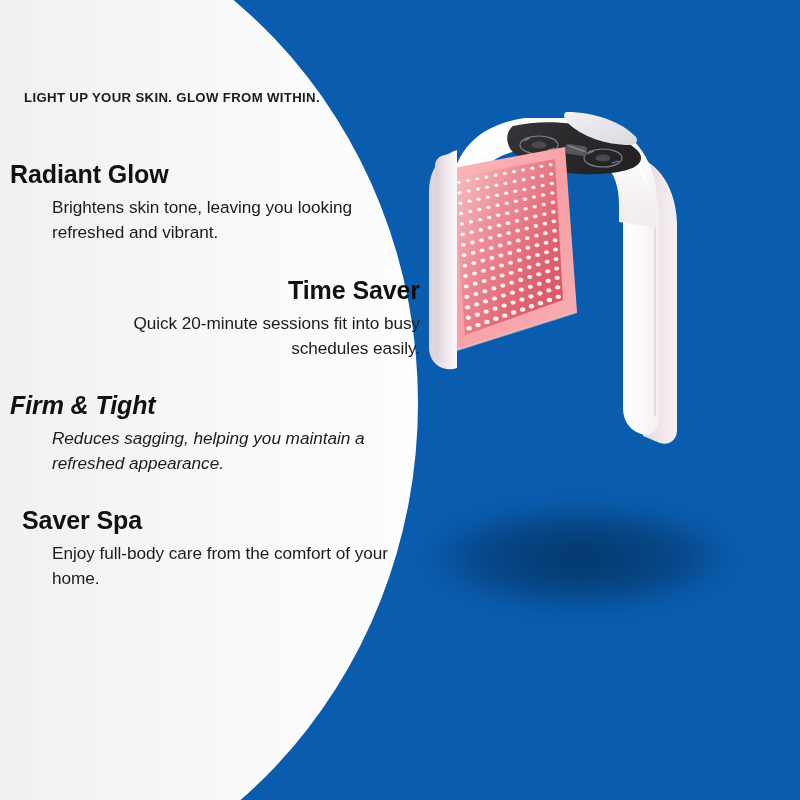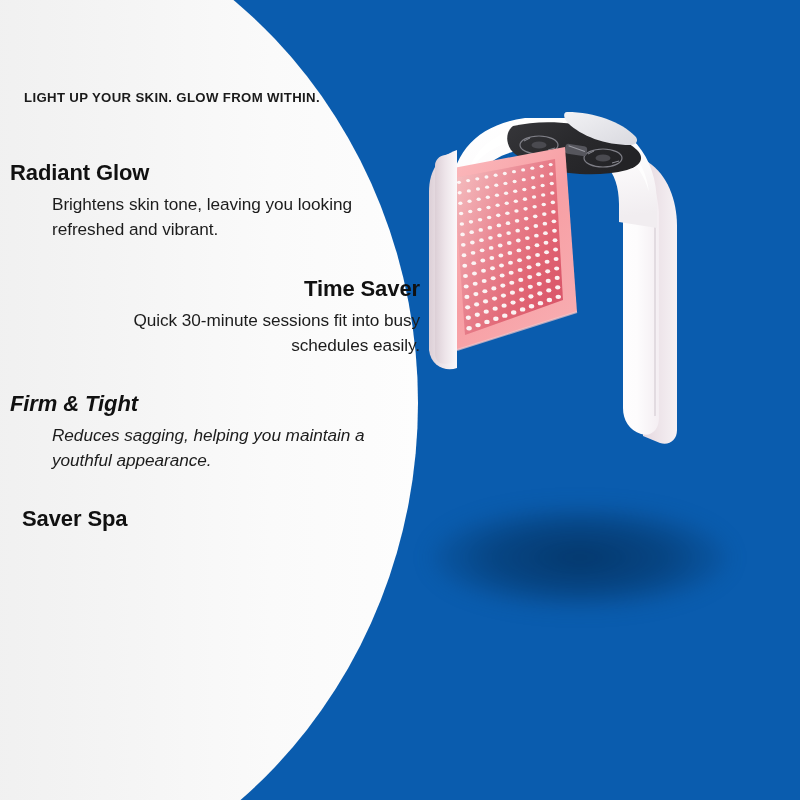--- a/index.html
+++ b/index.html
@@ -78,21 +78,21 @@
     letter-spacing: 0.35px;
     color: #1A1A1A;
     white-space: nowrap;
   }
 
   .feature {
     position: absolute;
     width: 420px;
   }
   .feature .f-title {
-    font-size: 22px;
+    font-size: 25px;
     font-weight: bold;
     color: #111111;
     letter-spacing: -0.1px;
     margin: 0;
   }
   .feature .f-body {
     font-size: 17.2px;
     font-weight: normal;
     color: #1C1C1C;
     line-height: 1.47;
@@ -404,26 +404,27 @@
 
     <div class="headline">LIGHT UP YOUR SKIN. GLOW FROM WITHIN.</div>
 
     <div class="feature feat-0 indent-a">
       <p class="f-title">Radiant Glow</p>
       <p class="f-body">Brightens skin tone, leaving you looking refreshed and vibrant.</p>
     </div>
 
     <div class="feature feat-1 indent-b">
       <p class="f-title">Time Saver</p>
-      <p class="f-body">Quick 30-minute sessions fit into busy schedules easily.</p>
+      <p class="f-body">Quick 20-minute sessions fit into busy schedules easily.</p>
     </div>
 
     <div class="feature feat-2 indent-a">
       <p class="f-title">Firm &amp; Tight</p>
-      <p class="f-body">Reduces sagging, helping you maintain a youthful appearance.</p>
+      <p class="f-body">Reduces sagging, helping you maintain a refreshed appearance.</p>
     </div>
 
     <div class="feature feat-3 indent-b">
       <p class="f-title">Saver Spa</p>
+      <p class="f-body">Enjoy full-body care from the comfort of your home.</p>
     </div>
 
   </div>
 </div>
 
 </body></html>

